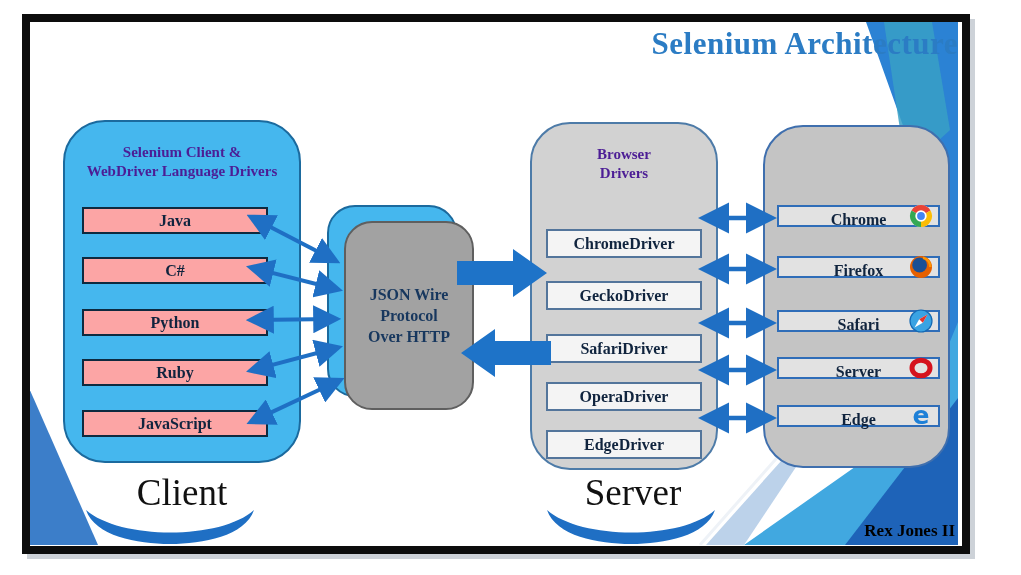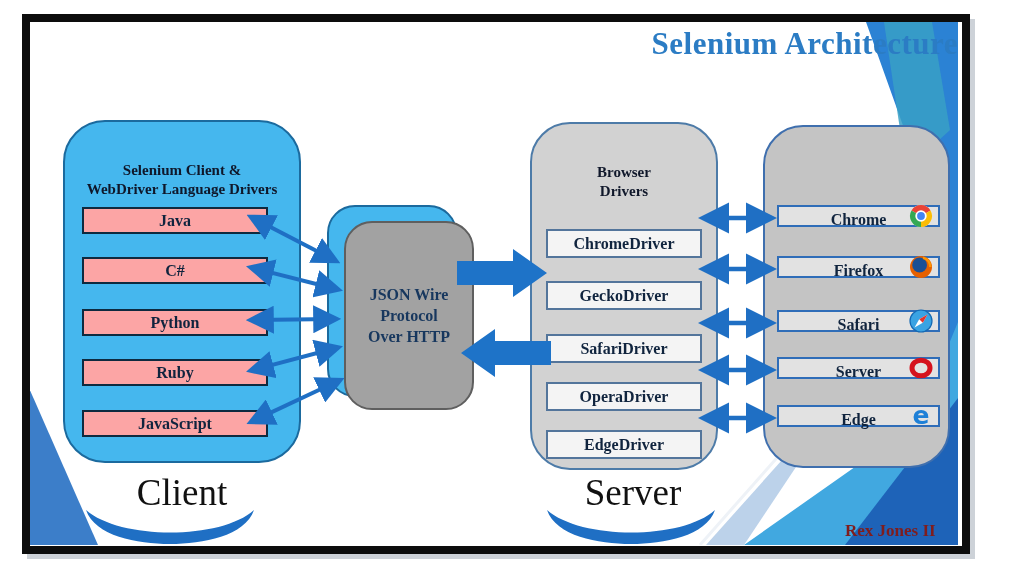--- a/index.html
+++ b/index.html
@@ -10,38 +10,38 @@
          box-shadow:5px 5px 0 #cdd2d8;}
   .decor{position:absolute;left:0;top:0;width:1021px;height:575px;z-index:1;pointer-events:none;
          clip-path:inset(22px 63px 30px 30px);}
   .arrows{position:absolute;left:0;top:0;width:1021px;height:575px;z-index:5;pointer-events:none;}
   .title{position:absolute;left:30px;top:26px;width:928px;text-align:right;z-index:2;
          font-size:31px;font-weight:bold;color:#2b7cc4;letter-spacing:.5px;}
   
   .gbox{position:absolute;z-index:2;box-sizing:border-box;}
   .client-box{left:63px;top:120px;width:238px;height:343px;border-radius:42px;
               background:#45b7ee;border:2px solid #1b6a9e;}
-  .gheader{text-align:center;font-weight:bold;color:#0f172a;font-size:15px;line-height:19px;padding-top:39px;}
+  .gheader{text-align:center;font-weight:bold;color:#4c1d95;font-size:15px;line-height:19px;padding-top:21px;}
   .item{position:absolute;box-sizing:border-box;text-align:center;font-weight:bold;color:#10243e;font-size:16px;}
   .lang-item{left:17px;width:186px;height:27px;line-height:23px;background:#fca5a5;border:2px solid #0e2a3f;}
   .proto-shadow{left:327px;top:205px;width:130px;height:192px;border-radius:28px;
                 background:#45b7ee;border:2px solid #1b6a9e;}
   .proto-box{left:344px;top:221px;width:130px;height:189px;border-radius:28px;background:#a2a2a2;
              border:2px solid #5f5f5f;display:flex;flex-direction:column;justify-content:center;
              text-align:center;font-weight:bold;color:#17375e;font-size:16px;line-height:21px;}
   .drivers-box{left:530px;top:122px;width:188px;height:348px;border-radius:40px;
                background:#d2d2d2;border:2px solid #4d7ba8;}
   .driver-item{left:14px;width:156px;height:29px;line-height:25px;background:#f4f4f4;border:2px solid #53759b;margin-top:24px;}
   .browsers-box{left:763px;top:125px;width:187px;height:343px;border-radius:40px;
                 background:#c4c4c4;border:2px solid #3f6fae;}
   .browser-item{left:12px;width:163px;height:22px;line-height:26px;background:#e2e2e2;border:2px solid #2f6db8;}
   .bicon{position:absolute;right:5px;top:50%;transform:translateY(-50%);width:24px;height:24px;}
   .caption{position:absolute;z-index:4;text-align:center;font-size:37px;color:#111;}
-  .attrib{position:absolute;left:845px;top:521px;width:110px;z-index:6;
-          font-size:17px;font-weight:bold;color:#7f1d1d;}
+  .attrib{position:absolute;left:845px;top:521px;width:110px;text-align:right;z-index:6;
+          font-size:17px;font-weight:bold;color:#000000;}
 </style>
 </head>
 <body>
 
 <div class="page">
 
   <div class="frame"></div>
 
   <svg class="decor" viewBox="0 0 1021 575">
     <polygon points="866,22 958,22 958,545 926,545 926,190" fill="#2b82d4"></polygon>

